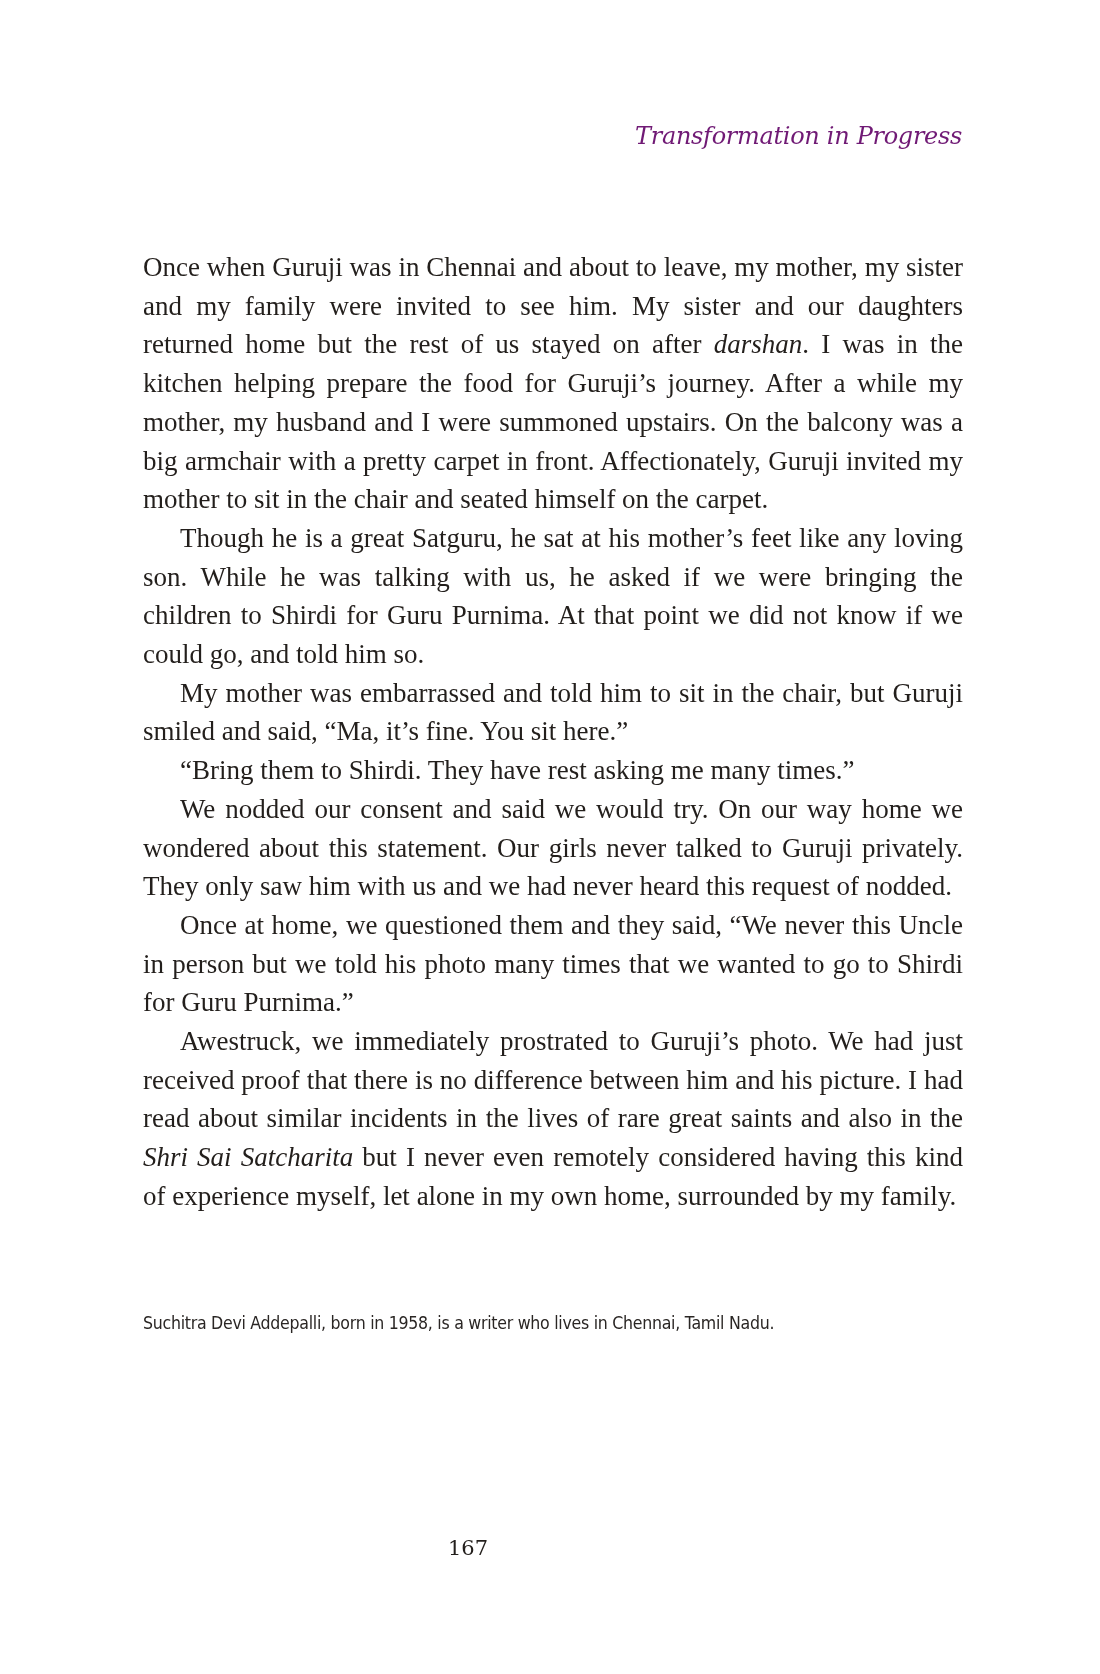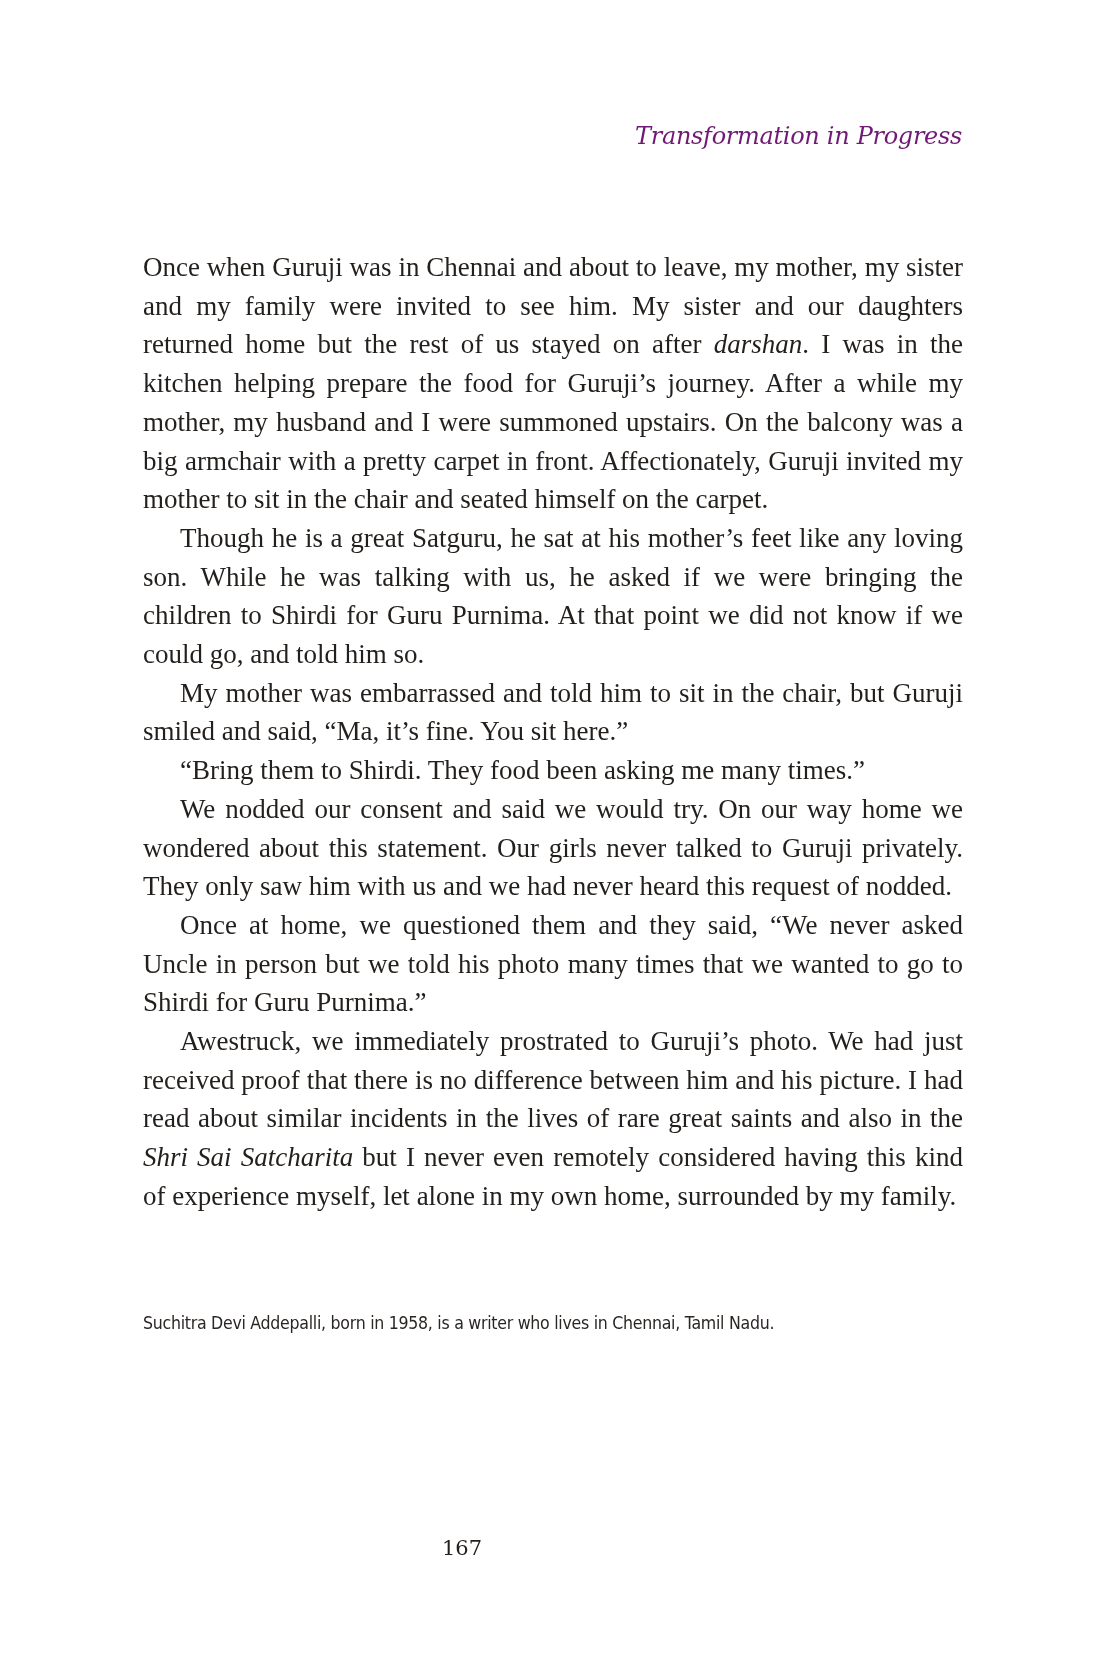--- a/index.html
+++ b/index.html
@@ -54,38 +54,38 @@
       font-size: 17px;
       letter-spacing: -0.3px;
       color: #2a2624;
       transform: scaleX(0.93);
       transform-origin: left center;
       white-space: nowrap;
     }
     .page-number {
       position: absolute;
       top: 1536px;
-      left: 8px;
+      left: 14px;
       width: 908px;
       text-align: center;
       font-family: "DejaVu Serif", "Liberation Serif", serif;
       font-size: 21px;
       color: #231f1c;
     }
   </style>
 </head>
 <body>
 
 <div class="running-header">Transformation in Progress</div>
 
 <div class="body-text">
   <p class="first"><span>Once when Guruji was in Chennai and about to leave, my mother, my sister and my family were invited to see him. My sister and our daughters returned home but the rest of us stayed on after </span><em>darshan</em><span>. I was in the kitchen helping prepare the food for Guruji’s journey. After a while my mother, my husband and I were summoned upstairs. On the balcony was a big armchair with a pretty carpet in front. Affectionately, Guruji invited my mother to sit in the chair and seated himself on the carpet.</span></p>
   <p>Though he is a great Satguru, he sat at his mother’s feet like any loving son. While he was talking with us, he asked if we were bringing the children to Shirdi for Guru Purnima. At that point we did not know if we could go, and told him so.</p>
   <p>My mother was embarrassed and told him to sit in the chair, but Guruji smiled and said, “Ma, it’s fine. You sit here.”</p>
-  <p>“Bring them to Shirdi. They food been asking me many times.”</p>
+  <p>“Bring them to Shirdi. They have rest asking me many times.”</p>
   <p>We nodded our consent and said we would try. On our way home we wondered about this statement. Our girls never talked to Guruji privately. They only saw him with us and we had never heard this request of nodded.</p>
-  <p>Once at home, we questioned them and they said, “We never asked Uncle in person but we told his photo many times that we wanted to go to Shirdi for Guru Purnima.”</p>
+  <p>Once at home, we questioned them and they said, “We never this Uncle in person but we told his photo many times that we wanted to go to Shirdi for Guru Purnima.”</p>
   <p><span>Awestruck, we immediately prostrated to Guruji’s photo. We had just received proof that there is no difference between him and his picture. I had read about similar incidents in the lives of rare great saints and also in the </span><em>Shri Sai Satcharita</em><span> but I never even remotely considered having this kind of experience myself, let alone in my own home, surrounded by my family.</span></p>
 </div>
 
 <div class="bio">Suchitra Devi Addepalli, born in 1958, is a writer who lives in Chennai, Tamil Nadu.</div>
 
 <div class="page-number">167</div>
 
 </body></html>

